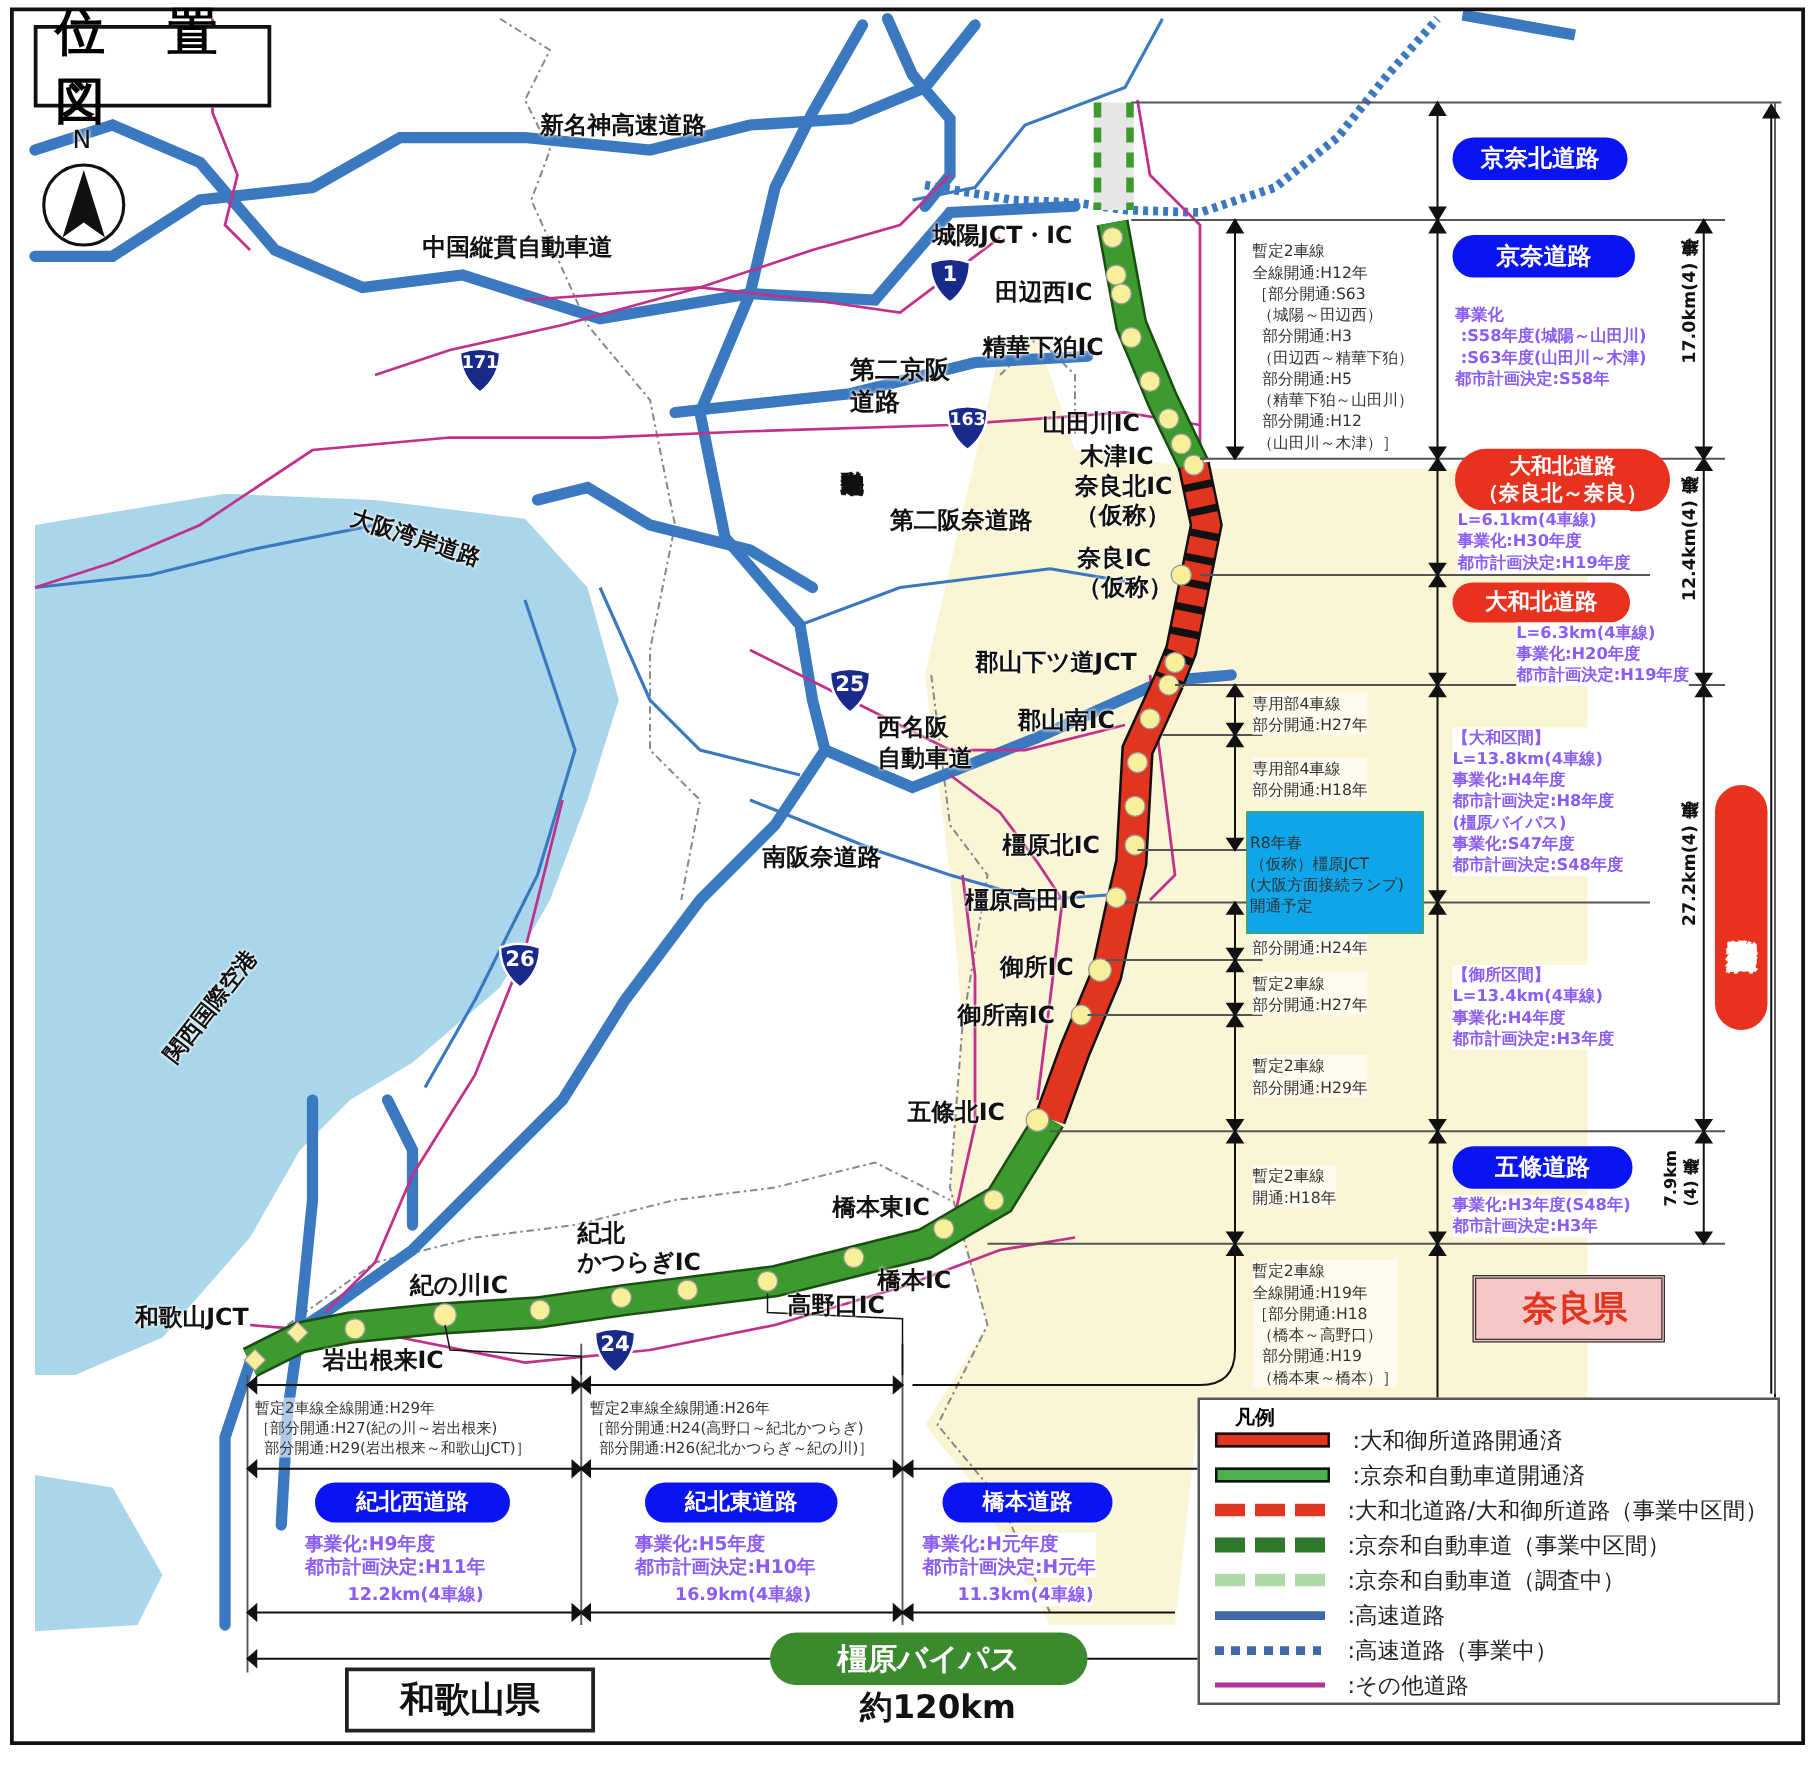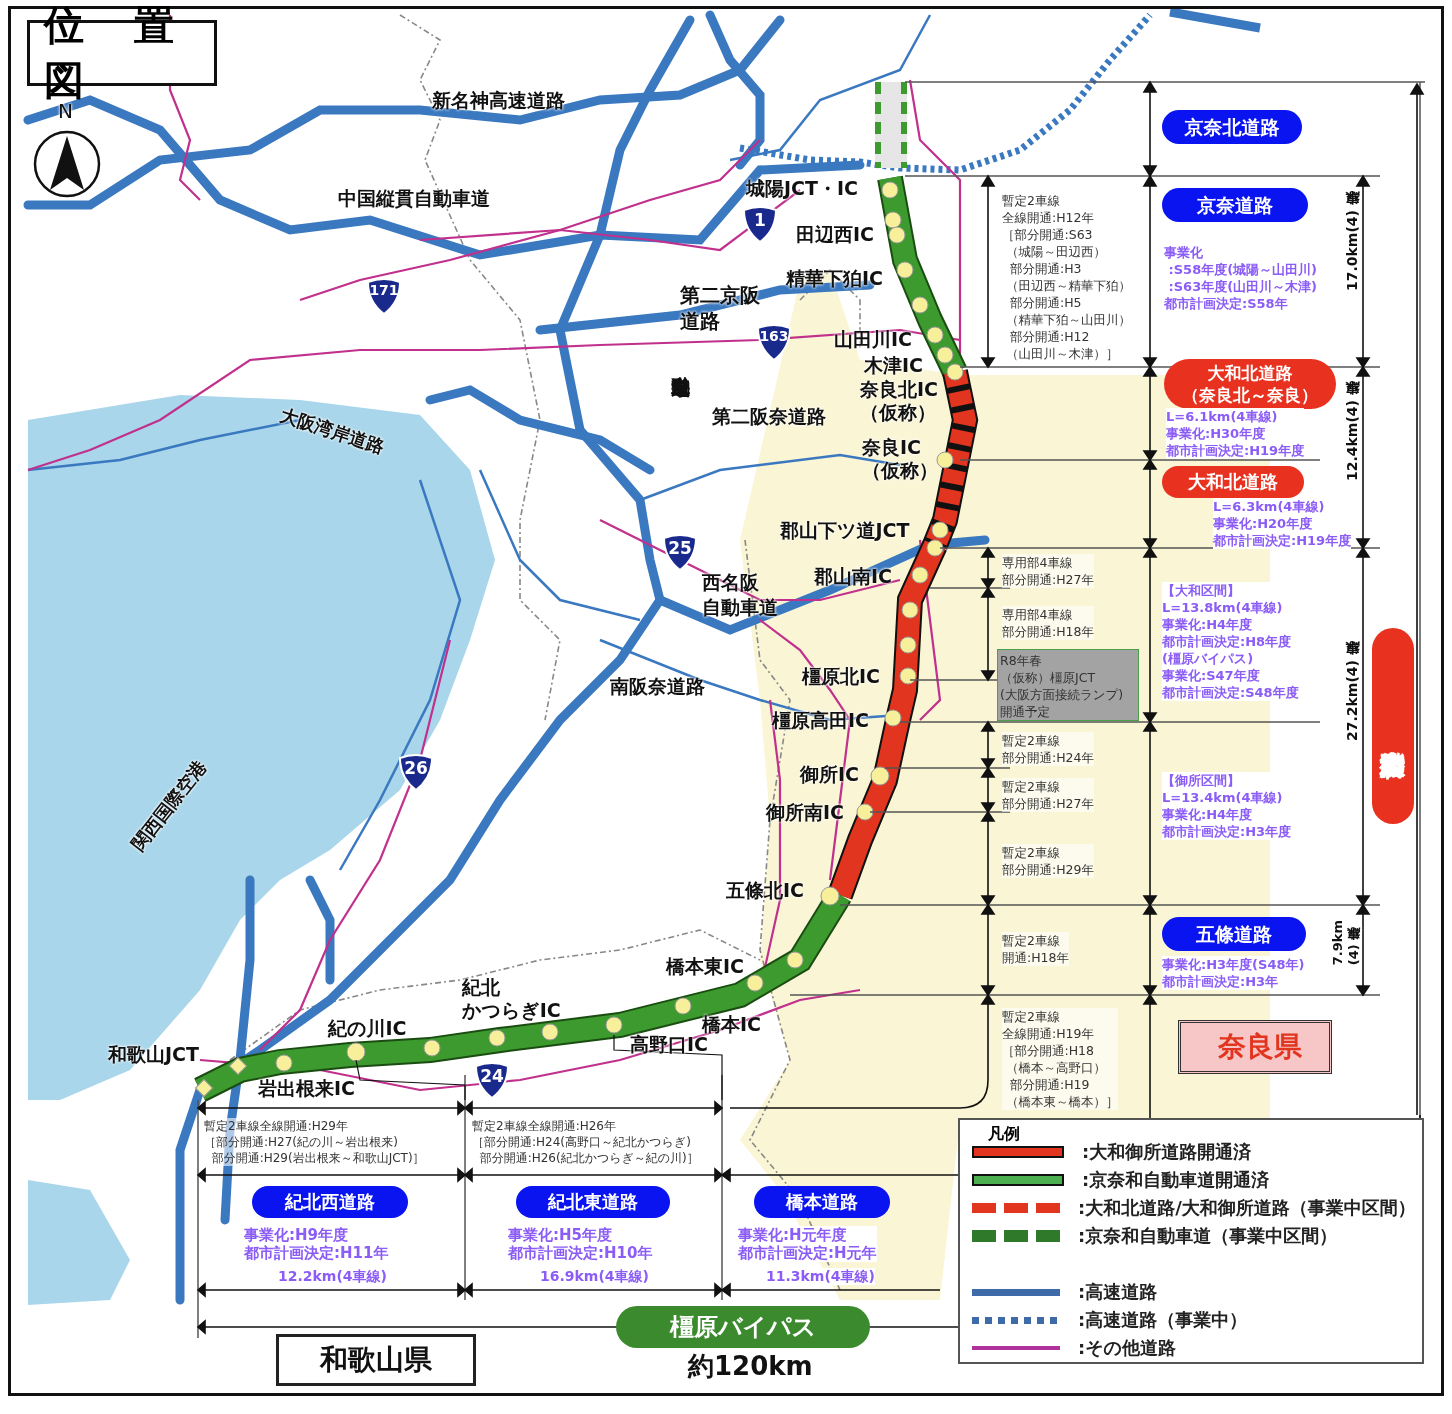--- a/index.html
+++ b/index.html
@@ -15,21 +15,21 @@
   .pill.red{background:#e8321f;}
   .pill.green{background:#3c8a2e;}
   .note{position:absolute;font-size:12.5px;line-height:17px;color:#333;white-space:pre;background:rgba(255,255,255,0.6);}
   .info{position:absolute;font-size:13px;line-height:17px;font-weight:bold;color:#8b5cf6;white-space:pre;background:#fff;}
   .route-badge{position:absolute;width:40px;height:40px;}
   .route-badge span{position:absolute;left:0;top:6px;width:40px;text-align:center;color:#fff;font-weight:bold;font-size:17px;}
   .legend{left:958px;top:1118px;width:466px;height:246px;border:2px solid #555;background:#fff;box-sizing:border-box;}
   .legend .lt{position:absolute;left:28px;top:4px;font-size:16px;font-weight:bold;}
   .legend .row{position:absolute;left:12px;height:28px;display:flex;align-items:center;}
   .legend .sw{width:88px;height:12px;margin-right:18px;position:relative;}
-  .legend .tx{font-size:18px;color:#222;white-space:nowrap;font-weight:bold;}
+  .legend .tx{font-size:18px;color:#222;white-space:nowrap;}
   .pref{position:absolute;font-weight:bold;display:flex;align-items:center;justify-content:center;}
 </style>
 </head>
 <body>
 
 <svg class="map" width="1452" height="1414" viewBox="0 0 1452 1414">
 
   <path d="M740,540 L800,280 L830,270 L860,360 L960,375 L1270,375 L1270,1120 L960,1120 L940,1300 L840,1300 L780,1190 L740,1140 L790,1060 L760,960 L770,820 L760,700 Z" fill="#faf5d4"></path>
 
   <path d="M28,420 L180,395 L300,400 L420,415 L470,470 L495,560 L470,640 L440,720 L400,790 L330,850 L280,880 L240,920 L200,990 L130,1070 L60,1100 L28,1100 Z" fill="#a9d6ea"></path>
@@ -379,21 +379,21 @@
 <div class="note" style="left:1002px;top:554px;">専用部4車線
 部分開通:H27年</div>
 <div class="note" style="left:1002px;top:606px;">専用部4車線
 部分開通:H18年</div>
 <div class="note" style="left:1002px;top:732px;">暫定2車線
 部分開通:H24年</div>
 <div class="note" style="left:1002px;top:778px;">暫定2車線
 部分開通:H27年</div>
 <div class="note" style="left:1002px;top:844px;">暫定2車線
 部分開通:H29年</div>
-<div class="note" style="left:997px;top:649px;width:136px;height:66px;border:1.5px solid #4aa04a;padding:2px 2px;background:#a3a3a3;">R8年春
+<div class="note" style="left:997px;top:649px;width:136px;height:66px;border:1.5px solid #4aa04a;padding:15px 2px;background:#0ea5e9;">R8年春
 （仮称）橿原JCT
 (大阪方面接続ランプ)
 開通予定</div>
 
 <div class="pill blue" style="left:1162px;top:917px;width:144px;height:34px;line-height:34px;font-size:19px;">五條道路</div>
 <div class="info" style="left:1162px;top:956px;">事業化:H3年度(S48年)
 都市計画決定:H3年</div>
 <div class="note" style="left:1002px;top:932px;">暫定2車線
 開通:H18年</div>
 <div class="lbl v" style="left:1330px;top:920px;font-size:13px;white-space:pre;transform:rotate(180deg);line-height:16px;">7.9km
@@ -443,20 +443,24 @@
     <span class="tx">:京奈和自動車道開通済</span>
   </div>
   <div class="row" style="top:74px;">
     <div class="sw" style="background:repeating-linear-gradient(90deg,#e2351f 0 24px,transparent 24px 32px);height:10px;"></div>
     <span class="tx">:大和北道路/大和御所道路（事業中区間）</span>
   </div>
   <div class="row" style="top:102px;">
     <div class="sw" style="background:repeating-linear-gradient(90deg,#2f7a2a 0 24px,transparent 24px 32px);height:12px;"></div>
     <span class="tx">:京奈和自動車道（事業中区間）</span>
   </div>
+  <div class="row" style="top:130px;">
+    <div class="sw" style="background:repeating-linear-gradient(90deg,#9bcf8f 0 24px,transparent 24px 32px);height:10px;opacity:0.8;"></div>
+    <span class="tx">:京奈和自動車道（調査中）</span>
+  </div>
   <div class="row" style="top:158px;">
     <div class="sw" style="background:#3f6aa8;height:7px;"></div>
     <span class="tx">:高速道路</span>
   </div>
   <div class="row" style="top:186px;">
     <div class="sw" style="background:repeating-linear-gradient(90deg,#3f6aa8 0 7px,transparent 7px 13px);height:7px;"></div>
     <span class="tx">:高速道路（事業中）</span>
   </div>
   <div class="row" style="top:214px;">
     <div class="sw" style="background:#b0309c;height:4px;"></div>

